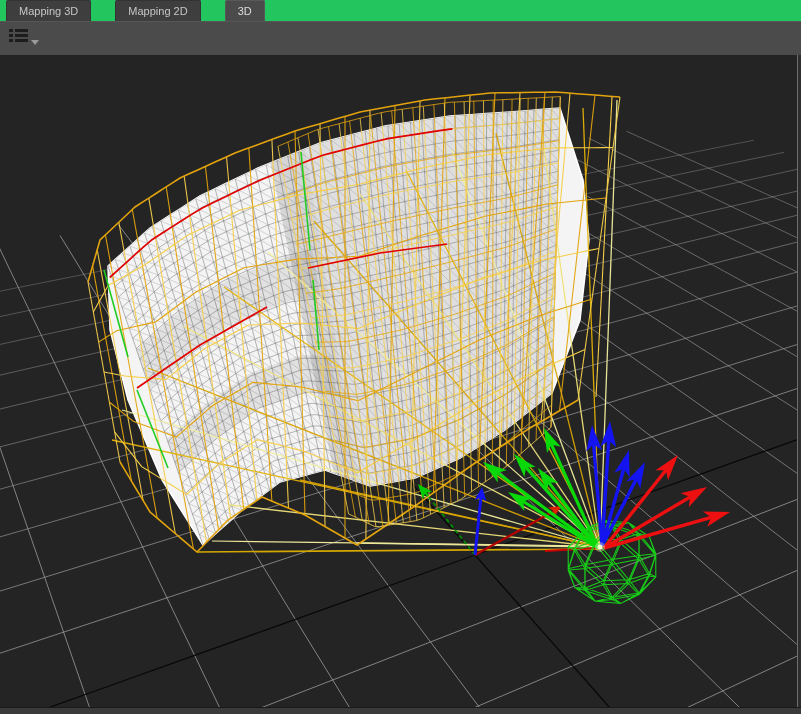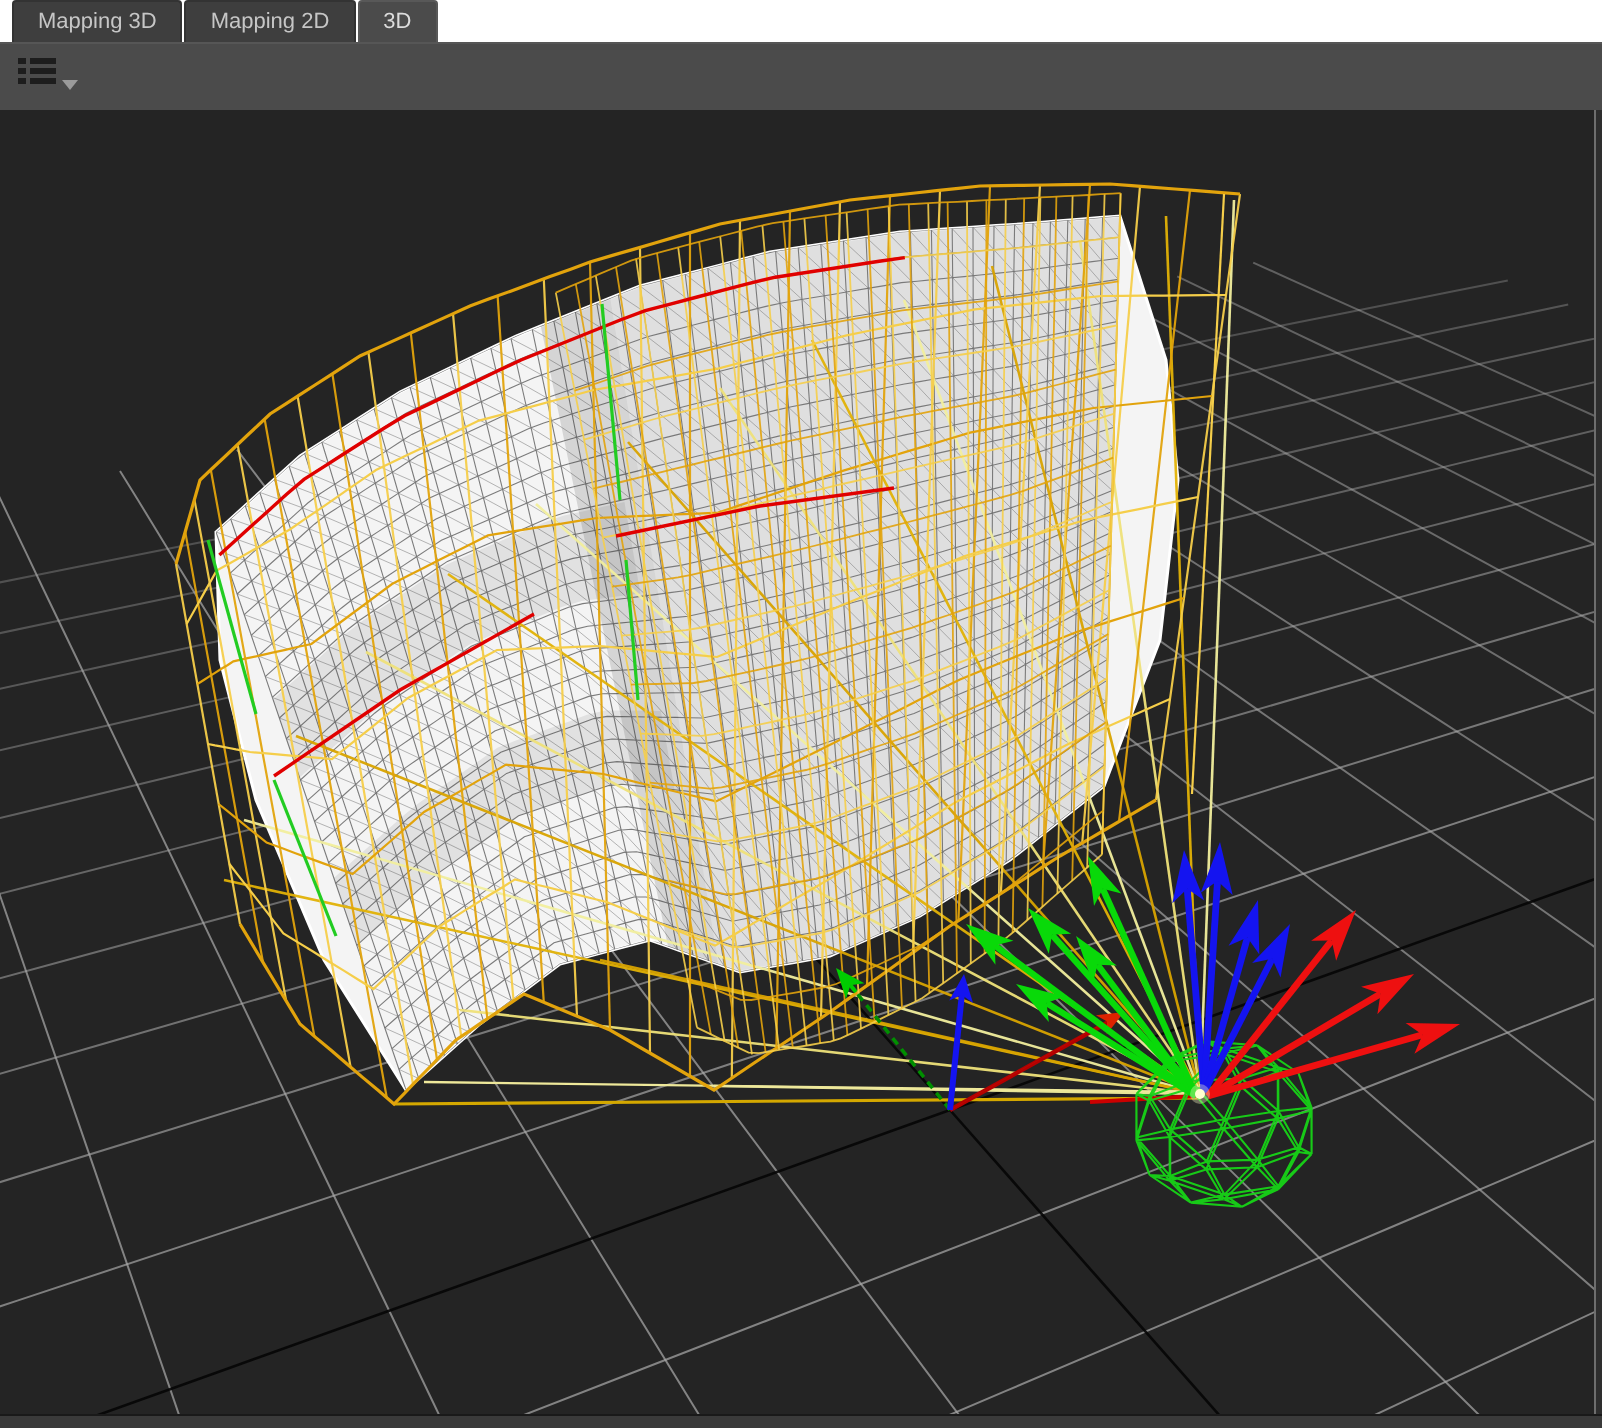--- a/index.html
+++ b/index.html
@@ -1,18 +1,18 @@
 <!DOCTYPE html>
 <html><head>
 <meta charset="utf-8">
 <style>
   html,body{margin:0;padding:0;background:#222;}
   .window{width:801px;height:714px;background:#3a3a3a;font-family:"Liberation Sans",sans-serif;
           position:relative;overflow:hidden;user-select:none;}
-  .tabbar{height:21px;background:#ffffff;display:flex;align-items:flex-end;padding-left:6px;}
+  .tabbar{height:21px;background:#22c55e;display:flex;align-items:flex-end;padding-left:6px;gap:23px;}
   .tab{height:20px;line-height:20px;padding:0 12px;font-size:11px;color:#c6c6c6;background:#3e3e3e;
        margin-right:1px;border:1px solid #333;border-bottom:none;border-radius:2px 2px 0 0;cursor:default;}
   .tab.active{background:#4b4b4b;color:#dcdcdc;border-color:#585858;position:relative;z-index:2;}
   .toolbar{height:34px;background:#4b4b4b;border-top:1px solid #565656;box-sizing:border-box;
            display:flex;align-items:center;padding-left:9px;position:relative;z-index:1;}
   .menu-btn{width:30px;height:26px;display:flex;align-items:flex-start;padding-top:5px;position:relative;cursor:pointer;}
   .menu-btn svg{display:block;}
   .caret{position:absolute;left:22px;top:17px;width:0;height:0;border-left:4px solid transparent;
          border-right:4px solid transparent;border-top:5px solid #9a9a9a;}
   .main{display:flex;}

